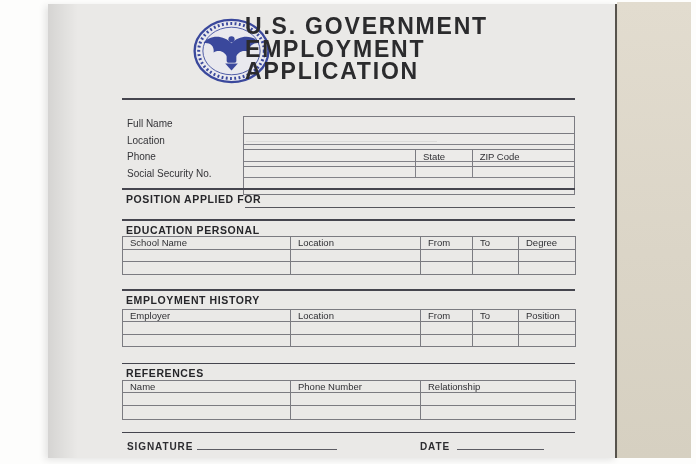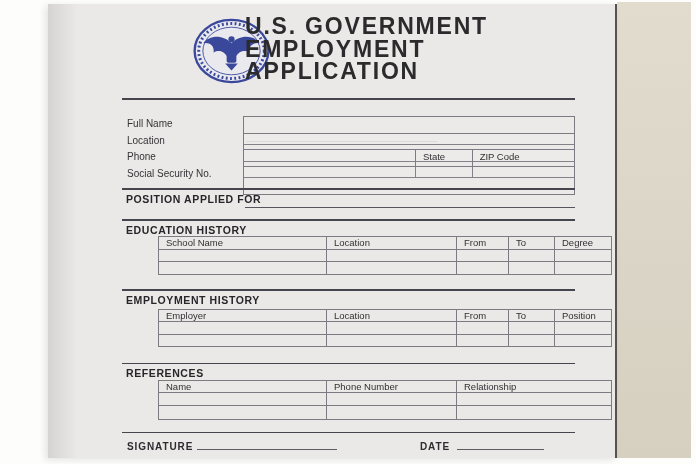--- a/index.html
+++ b/index.html
@@ -59,21 +59,21 @@
     background:rgba(0,0,0,0.07);
   }
 
   
   .position-line {
     position:absolute; left:197px; top:193px; width:330px; height:11px;
     border-bottom:1.2px solid #55555c;
   }
 
   
-  table { position:absolute; left:74px; border-collapse:collapse; table-layout:fixed; width:453px;margin-left:36px; }
+  table { position:absolute; left:74px; border-collapse:collapse; table-layout:fixed; width:453px; }
   th,td {
     border:1px solid #7b7b81; height:12.5px;
     font-size:9.5px; font-weight:400; color:#303034;
     text-align:left; vertical-align:middle; padding:0 0 0 7px;
     overflow:hidden; white-space:nowrap;
   }
 
   
   .footer-label {
     position:absolute; top:437px;
@@ -134,21 +134,21 @@
   <div class="field-row" style="top:162px">
     <span class="field-label">Social Security No.</span>
     <div class="field-box"></div>
   </div>
 
   <div class="rule" style="top:184px"></div>
   <div class="sec-heading" style="top:189px">POSITION APPLIED FOR</div>
   <div class="position-line"></div>
 
   <div class="rule" style="top:215px"></div>
-  <div class="sec-heading" style="top:219.5px">EDUCATION HISTORY</div>
+  <div class="sec-heading" style="top:219.5px">EDUCATION PERSONAL</div>
   <table style="top:232px">
     <colgroup>
         <col style="width:168px">
         <col style="width:130px">
         <col style="width:52px">
         <col style="width:46px">
         <col style="width:57px">
       </colgroup>
     <tbody>
         <tr>

